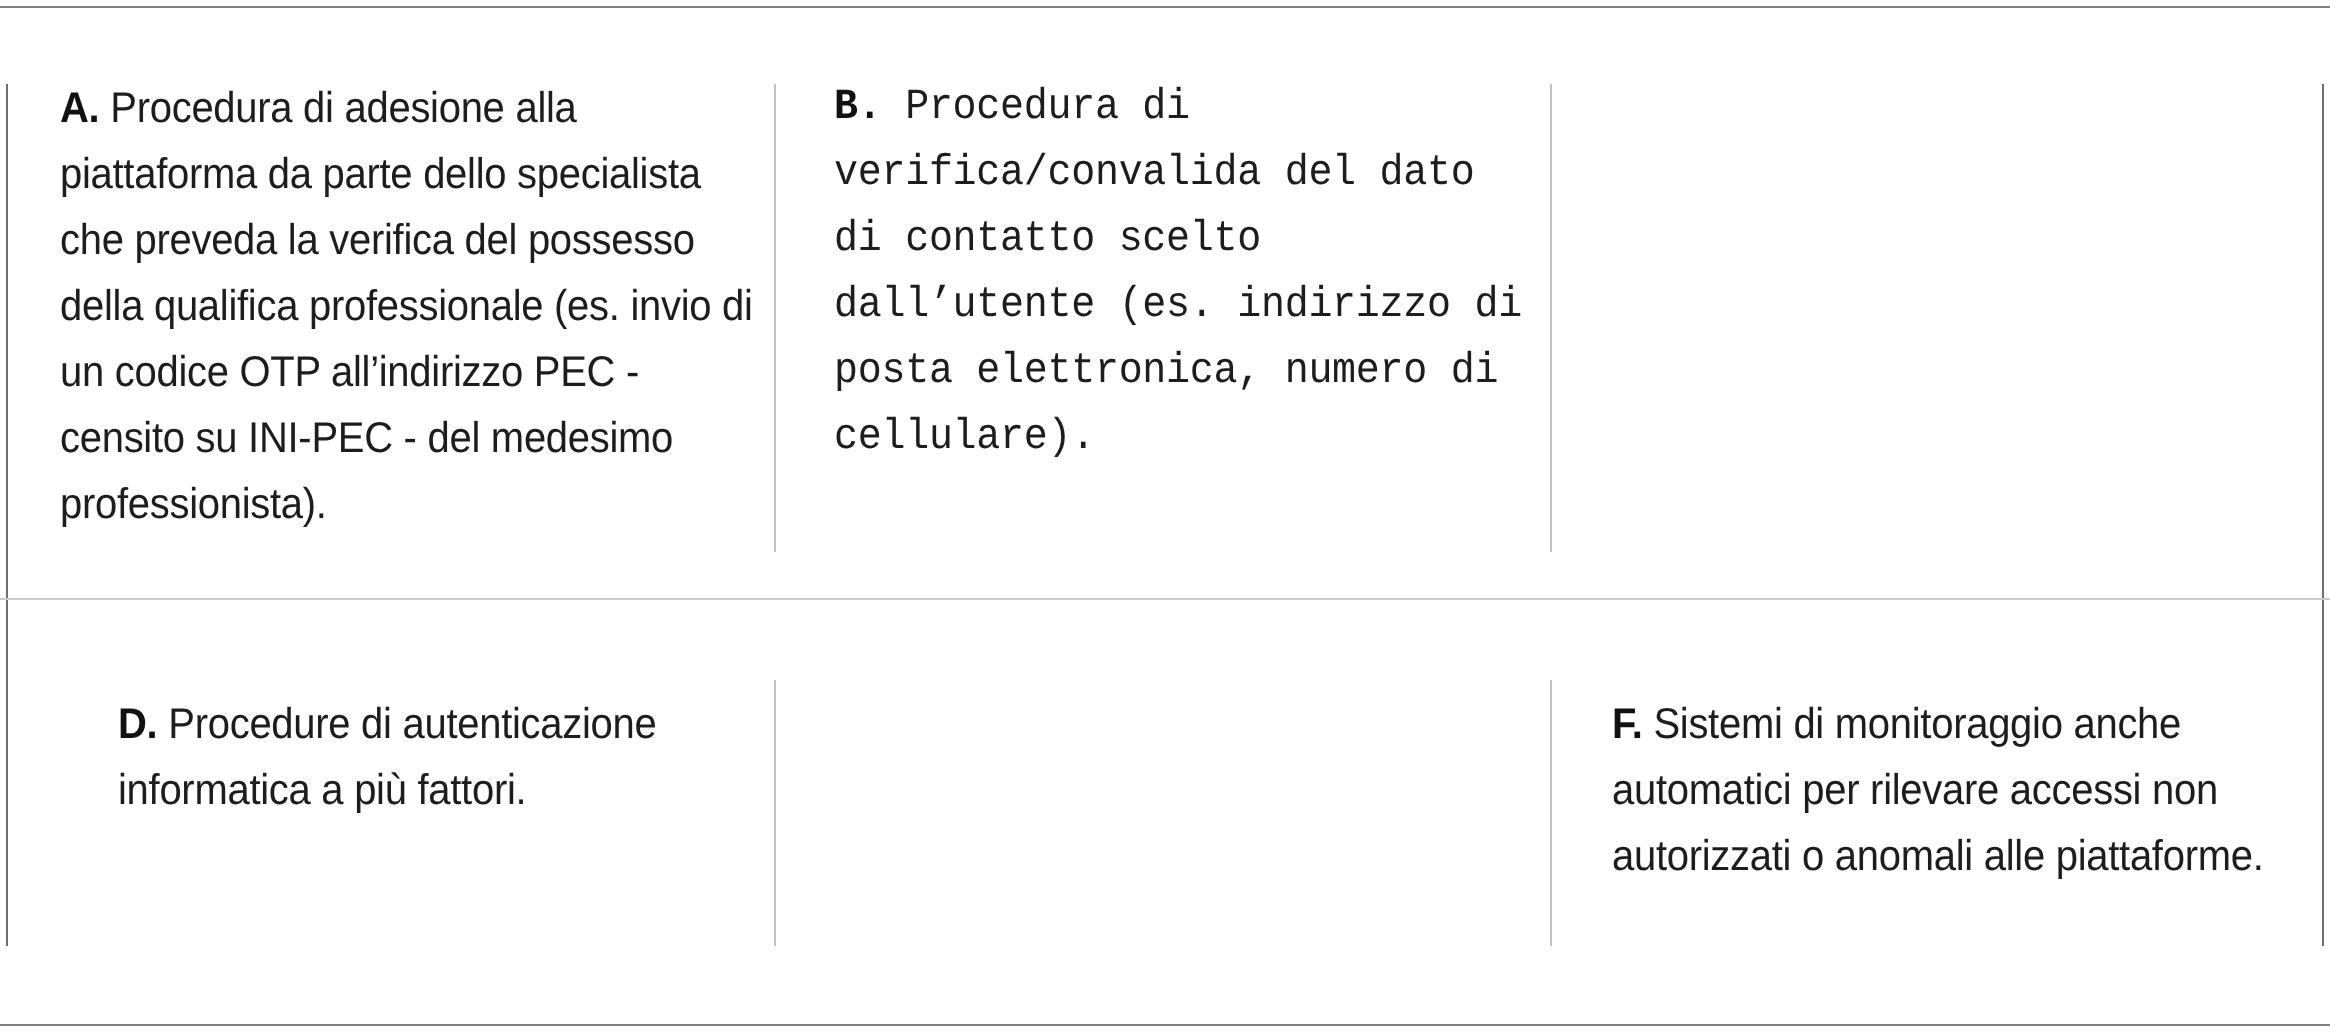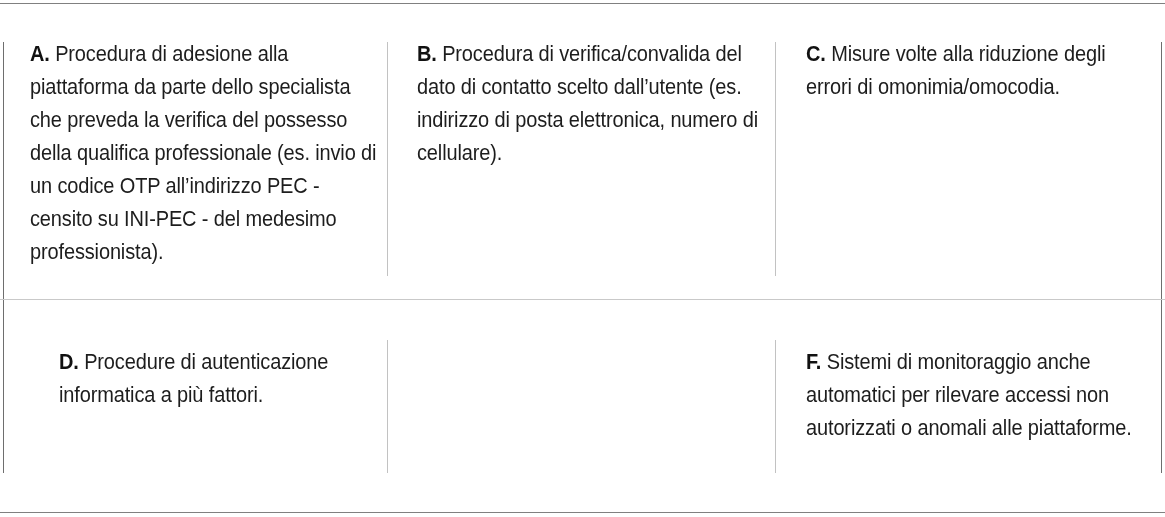--- a/index.html
+++ b/index.html
@@ -100,21 +100,21 @@
     transform-origin: left top;
     width: 107.5%;
   }
   .cell .tag {
     font-weight: bold;
     color: #111111;
   }
 
   
   .cell.a { left: 30px;  top: 34px;  width: 348px; }
-  .cell.b { left: 417px; top: 34px;  width: 348px; }
+  .cell.b { left: 417px; top: 34px;  width: 348px; font-family: Liberation Mono, monospace; }
   .cell.c { left: 806px; top: 34px;  width: 340px; }
   
   .cell.d { left: 30px;  top: 342px; width: 348px; margin-left: 29px; }
   .cell.e { left: 417px; top: 342px; width: 348px; }
   .cell.f { left: 806px; top: 342px; width: 330px; }
 </style>
 </head>
 <body>
 
 <div class="sheet">
@@ -133,23 +133,20 @@
   <div class="grid">
 
     <div class="cell a">
       <p class="para"><span class="tag">A.</span><span> Procedura di adesione alla piattaforma da parte dello specialista che preveda la verifica del possesso della qualifica professionale (es. invio di un codice OTP all’indirizzo PEC - censito su INI-PEC - del medesimo professionista).</span></p>
     </div>
 
     <div class="cell b">
       <p class="para"><span class="tag">B.</span><span> Procedura di verifica/convalida del dato di contatto scelto dall’utente (es. indirizzo di posta elettronica, numero di cellulare).</span></p>
     </div>
 
-    <div class="cell c">
-      <p class="para"><span class="tag">C.</span><span> Misure volte alla riduzione degli errori di omonimia/omocodia.</span></p>
-    </div>
 
     <div class="cell d">
       <p class="para"><span class="tag">D.</span><span> Procedure di autenticazione informatica a più fattori.</span></p>
     </div>
 
 
     <div class="cell f">
       <p class="para"><span class="tag">F.</span><span> Sistemi di monitoraggio anche automatici per rilevare accessi non autorizzati o anomali alle piattaforme.</span></p>
     </div>
 

